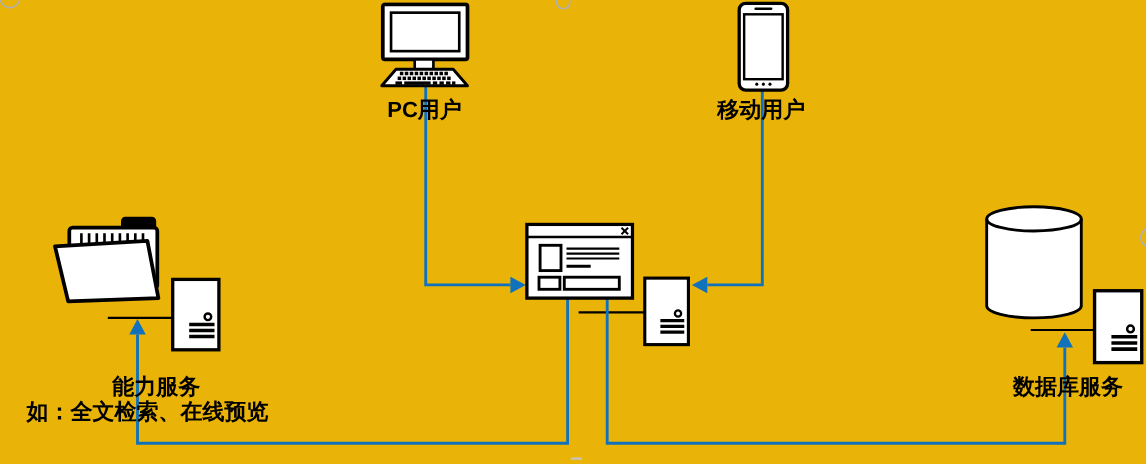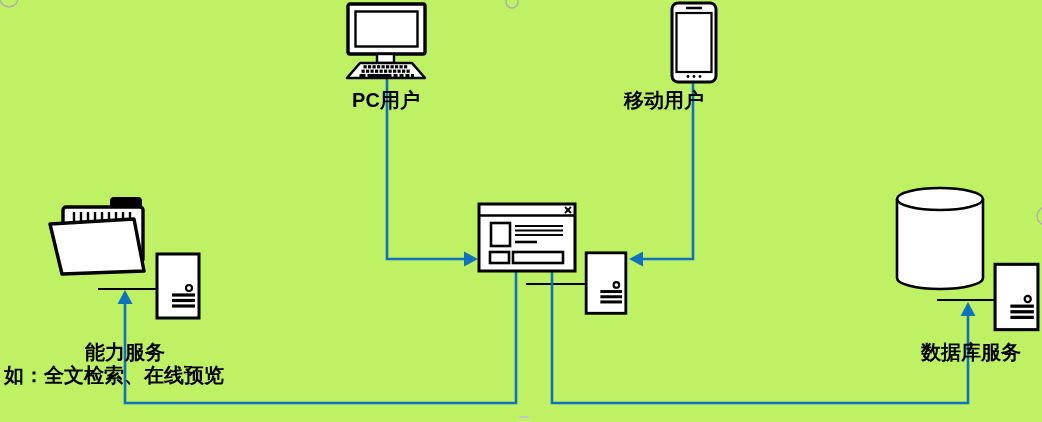--- a/index.html
+++ b/index.html
@@ -1,17 +1,17 @@
 <!DOCTYPE html>
 <html><head>
 <meta charset="utf-8">
 <style>
   html,body { margin:0; padding:0; background:#fff; }
   .canvas {
-    position:relative; width:1042px; height:422px; background:#bef264;
+    position:relative; width:1042px; height:422px; background:#eab308;
     font-family:"Liberation Sans", sans-serif; overflow:hidden;
   }
   .layer { position:absolute; left:0; top:0; z-index:1; }
   .icon  { position:absolute; z-index:2; }
   .label {
     position:absolute; z-index:3; font-weight:bold; font-size:20px;
     color:#000; text-align:center; white-space:nowrap; line-height:1.1;
   }
   .label.left { text-align:left; }
 </style>
@@ -177,22 +177,22 @@
       <g stroke="#000" stroke-width="3.2">
         <line x1="18" y1="44" x2="41" y2="44"></line>
           <line x1="18" y1="49.5" x2="41" y2="49.5"></line>
           <line x1="18" y1="55" x2="41" y2="55"></line>
       </g>
     </svg>
   </div>
 
   <div class="label" style="left:330px; top:89px; width:112px;">PC用户</div>
 
-  <div class="label" style="left:608px; top:89px; width:112px;">移动用户</div>
+  <div class="label" style="left:636px; top:89px; width:112px;">移动用户</div>
 
-  <div class="label" style="left:45px; top:341px; width:160px;">能力服务</div>
+  <div class="label" style="left:62px; top:341px; width:160px;">能力服务</div>
 
-  <div class="label left" style="left:4px; top:364px; width:260px;">如：全文检索、在线预览</div>
+  <div class="label left" style="left:4px; top:364px; width:260px;text-align:center;">如：全文检索、在线预览</div>
 
 
   <div class="label" style="left:891px; top:341px; width:160px;">数据库服务</div>
 
 </div>
 
 </body></html>

